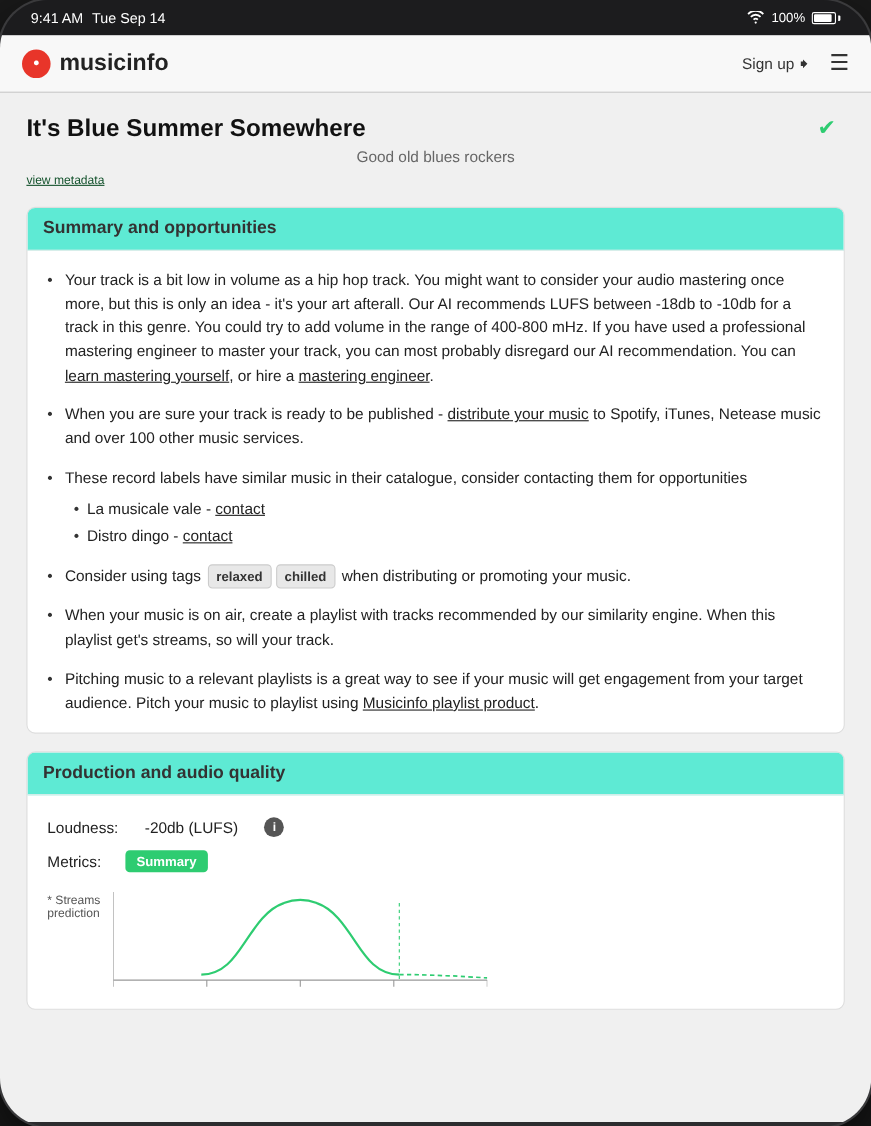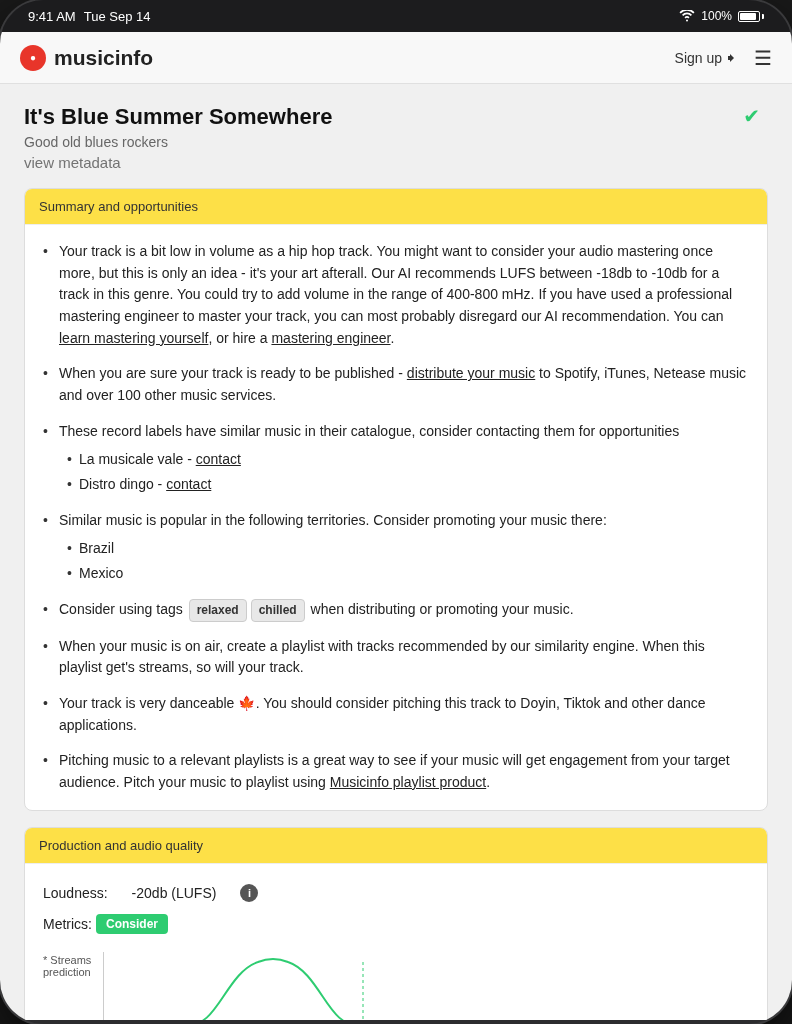--- a/index.html
+++ b/index.html
@@ -110,25 +110,27 @@
       font-size: 22px;
       font-weight: 700;
       color: #111;
       margin-bottom: 4px;
     }
 
     .track-subtitle {
       font-size: 14px;
       color: #666;
       margin-bottom: 4px;
+      text-align: center;
     }
 
     .view-metadata-link {
-      font-size: 15px;
-      color: #737373;
+      font-size: 11px;
+      color: #14532d;
+      text-decoration: underline;
       cursor: pointer;
     }
 
     .green-check {
       position: absolute;
       right: 8px;
       top: 0;
       color: #2ecc71;
       font-size: 20px;
     }
@@ -137,24 +139,24 @@
       background: white;
       border-radius: 8px;
       border: 1px solid #ddd;
       margin-bottom: 16px;
       overflow: hidden;
     }
 
     .card-header {
       padding: 10px 14px;
       border-bottom: 1px solid #eee;
-      font-size: 13px;
-      font-weight: 400;
-      color: #333;
-      background: #fde047;
+      font-size: 16px;
+      font-weight: 700;
+      color: #333;
+      background: #5eead4;
     }
 
     .card-body {
       padding: 16px 18px;
     }
 
     .bullet-list {
       list-style: none;
       padding: 0;
     }
@@ -242,21 +244,21 @@
       color: white;
       border-radius: 50%;
       font-size: 11px;
       font-weight: bold;
       cursor: pointer;
     }
 
     .metrics-row {
       display: flex;
       align-items: center;
-      gap: 4px;
+      gap: 22px;
       margin-bottom: 8px;
       font-size: 14px;
       color: #222;
     }
 
     .streams-badge {
       background: #2ecc71;
       color: white;
       font-size: 12px;
       font-weight: 600;
@@ -385,39 +387,29 @@
           </li>
 
           <li>
             <span>These record labels have similar music in their catalogue, consider contacting them for opportunities</span>
             <ul class="sub-bullet-list">
               <li><span>La musicale vale - </span><a class="underline-link">contact</a></li>
               <li><span>Distro dingo - </span><a class="underline-link">contact</a></li>
             </ul>
           </li>
 
-          <li>
-            <span>Similar music is popular in the following territories. Consider promoting your music there:</span>
-            <ul class="sub-bullet-list">
-              <li>Brazil</li>
-              <li>Mexico</li>
-            </ul>
-          </li>
 
           <li>
             <span>Consider using tags </span><span class="tag">relaxed</span><span class="tag">chilled</span><span> when distributing or promoting your music.</span>
           </li>
 
           <li>
             <span>When your music is on air, create a playlist with tracks recommended by our similarity engine. When this playlist get's streams, so will your track.</span>
           </li>
 
-          <li>
-            <span>Your track is very danceable 🍁. You should consider pitching this track to Doyin, Tiktok and other dance applications.</span>
-          </li>
 
           <li>
             <span>Pitching music to a relevant playlists is a great way to see if your music will get engagement from your target audience. Pitch your music to playlist using </span><a class="underline-link">Musicinfo playlist product</a><span>.</span>
           </li>
 
         </ul>
       </div>
     </div>
 
     <div class="card">
@@ -425,21 +417,21 @@
       <div class="card-body metrics-section">
 
         <div class="loudness-row">
           <span>Loudness:</span>
           <span>-20db (LUFS)</span>
           <span class="info-icon">i</span>
         </div>
 
         <div class="metrics-row">
           <span>Metrics:</span>
-          <span class="streams-badge">Consider</span>
+          <span class="streams-badge">Summary</span>
         </div>
 
         <div class="chart-area">
           <div class="chart-label">* Streams<br>prediction</div>
 
           <svg class="chart-svg" width="340" height="90" viewBox="0 0 340 90">
 
             <line x1="0" y1="0" x2="0" y2="80" stroke="#999" stroke-width="1"></line>
 
             <line x1="0" y1="80" x2="340" y2="80" stroke="#999" stroke-width="1"></line>

